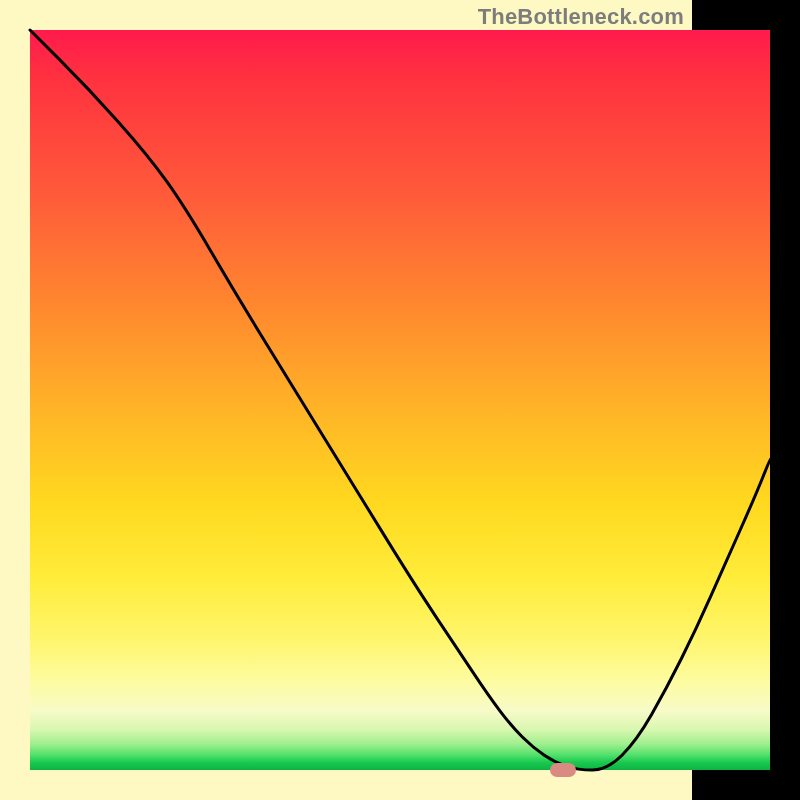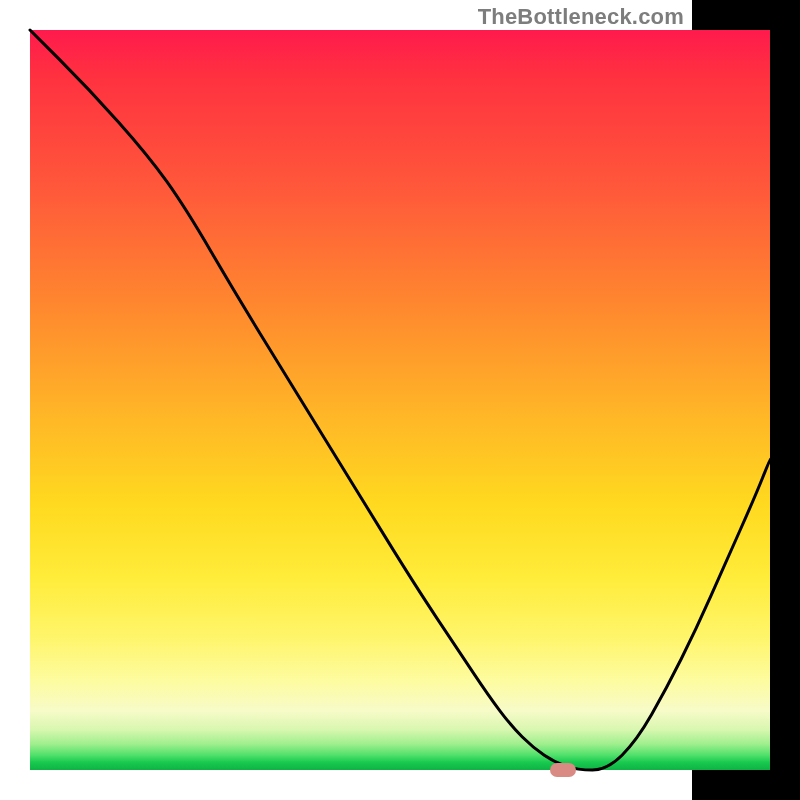--- a/index.html
+++ b/index.html
@@ -10,21 +10,21 @@
     background: #000;
     overflow: hidden;
     font-family: Arial, Helvetica, sans-serif;
   }
   .frame {
     position: absolute;
     left: 0;
     top: 0;
     width: 692px;
     height: 800px;
-    background: #ffffff;
+    background: #fef9c3;
   }
   .plot {
     position: absolute;
     left: 30px;
     top: 30px;
     width: 740px;
     height: 740px;
     
     background: linear-gradient(
       to bottom,

